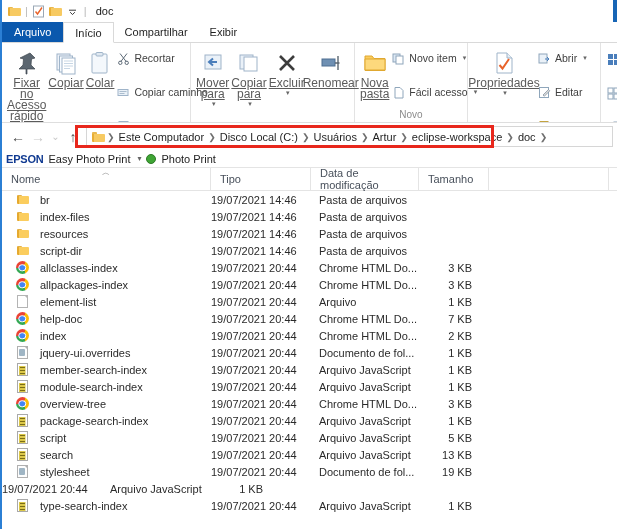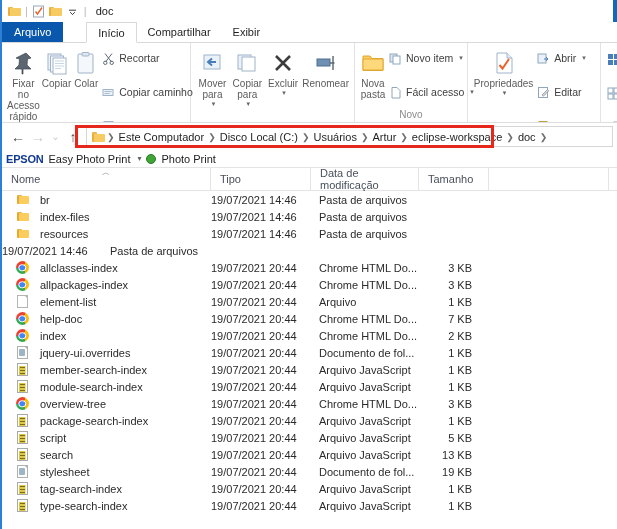--- a/index.html
+++ b/index.html
@@ -102,21 +102,20 @@
     color: #ffffff;
     padding: 0 12px;
   }
   .tab.active {
     background: #ffffff;
     border: 1px solid #d9d9d9;
     border-bottom: 1px solid #ffffff;
     margin-bottom: -1px;
     position: relative;
     z-index: 2;
-    margin-left: 23px;
   }
 
   
   .ribbon {
     height: 79px;
     background: #ffffff;
     display: flex;
     align-items: stretch;
     border-bottom: 1px solid #dedede;
     overflow: hidden;
@@ -153,26 +152,27 @@
     padding-top: 3px;
     cursor: default;
   }
   .bigbtn .ico {
     height: 28px;
     display: flex;
     align-items: center;
     justify-content: center;
   }
   .bigbtn .lbl {
-    font-size: 10px;
+    font-size: 12px;
     color: #5b5b5b;
     text-align: center;
     line-height: 11px;
     margin-top: 1px;
     white-space: pre-line;
+    text-decoration: underline;
   }
   .smallcol {
     display: flex;
     flex-direction: column;
     justify-content: center;
     padding-top: 4px;
     gap: 18px;
   }
   .smallbtn {
     display: flex;
@@ -851,20 +851,26 @@
           <span class="ficon">
             <span class="ico-folder"></span>
           </span>
           <span>resources</span>
         </div>
         <div class="c-date">19/07/2021 14:46</div>
         <div class="c-type">Pasta de arquivos</div>
         <div class="c-size"></div>
       </div>
       <div class="row">
+        <div class="c-name">
+          <span class="ficon">
+            <span class="ico-folder"></span>
+          </span>
+          <span>script-dir</span>
+        </div>
         <div class="c-date">19/07/2021 14:46</div>
         <div class="c-type">Pasta de arquivos</div>
         <div class="c-size"></div>
       </div>
       <div class="row">
         <div class="c-name">
           <span class="ficon">
             <span class="ico-chrome"></span>
           </span>
           <span>allclasses-index</span>
@@ -999,26 +1005,20 @@
           <span class="ficon">
             <span class="ico-css"></span>
           </span>
           <span>stylesheet</span>
         </div>
         <div class="c-date">19/07/2021 20:44</div>
         <div class="c-type">Documento de fol...</div>
         <div class="c-size">19 KB</div>
       </div>
       <div class="row">
-        <div class="c-name">
-          <span class="ficon">
-            <span class="ico-js"></span>
-          </span>
-          <span>tag-search-index</span>
-        </div>
         <div class="c-date">19/07/2021 20:44</div>
         <div class="c-type">Arquivo JavaScript</div>
         <div class="c-size">1 KB</div>
       </div>
       <div class="row">
         <div class="c-name">
           <span class="ficon">
             <span class="ico-js"></span>
           </span>
           <span>type-search-index</span>

